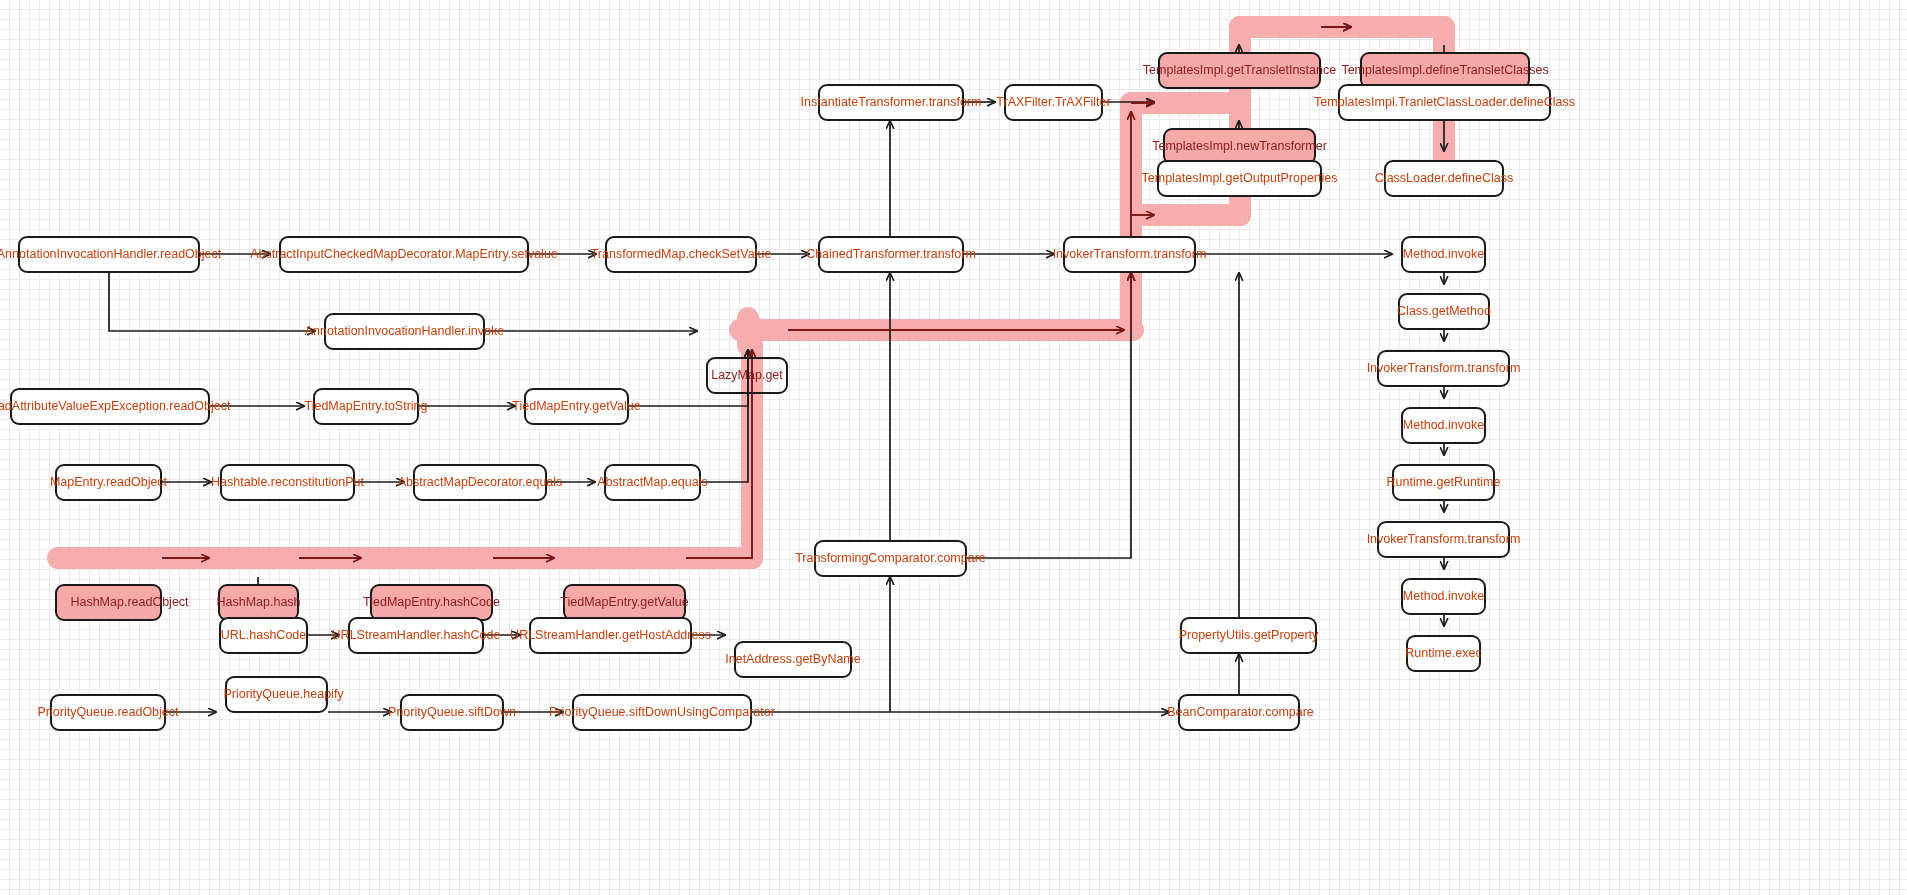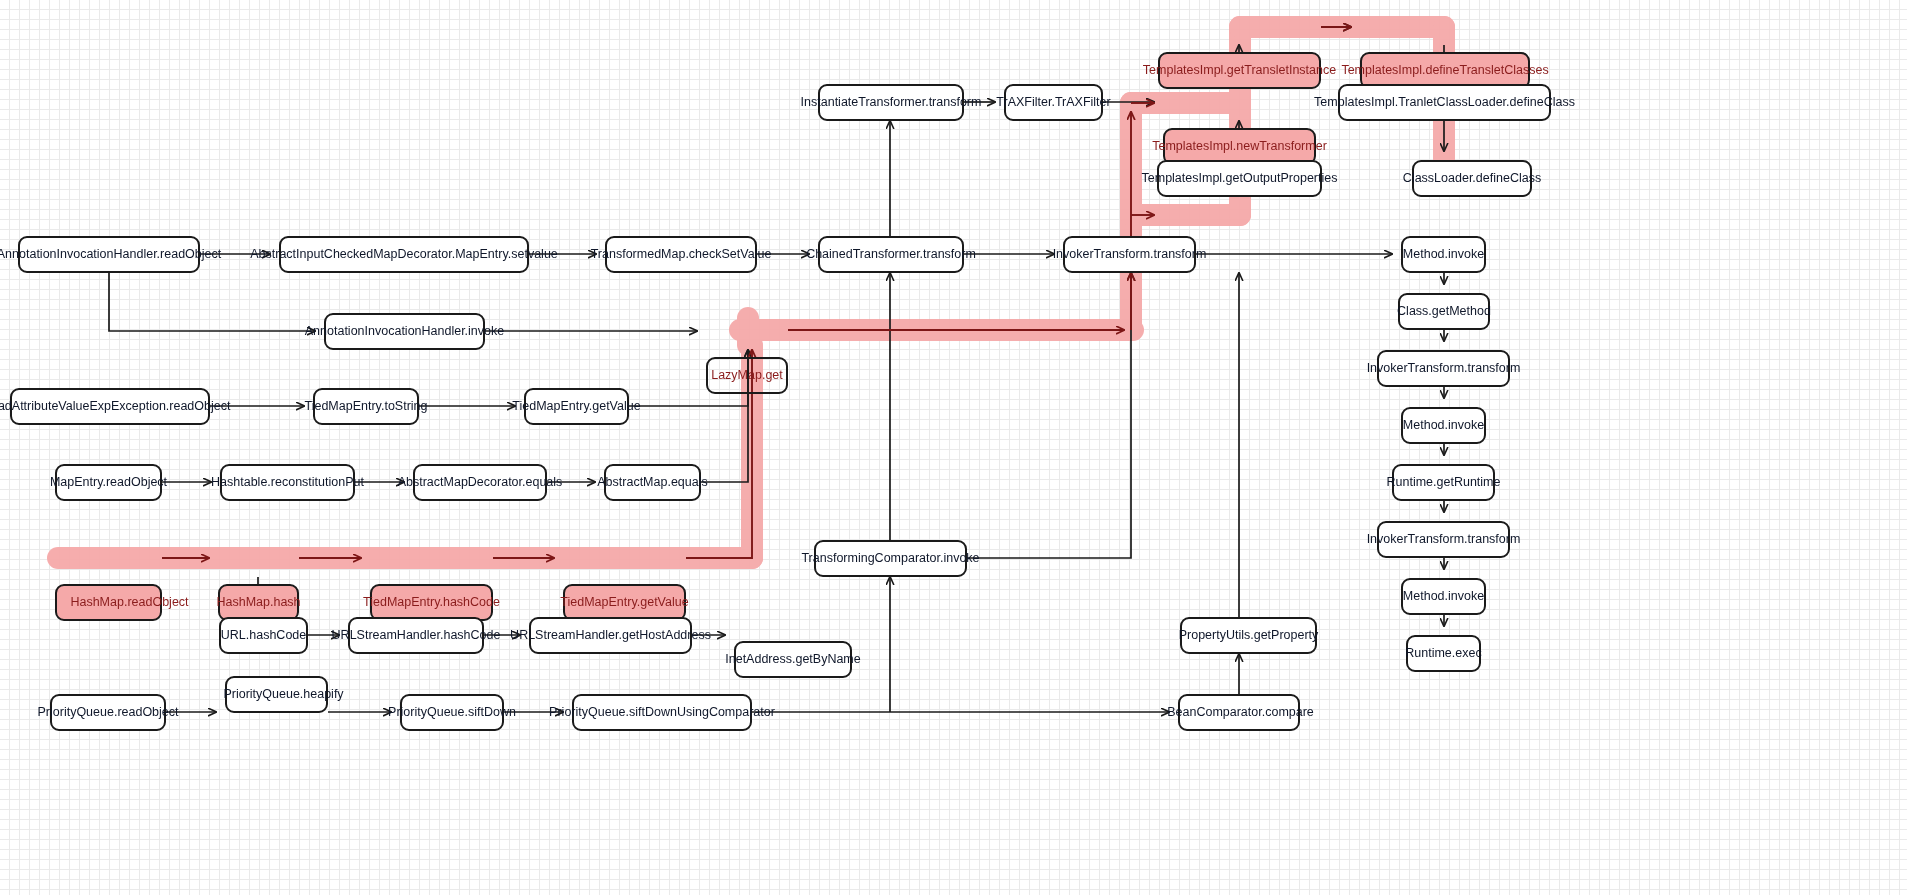--- a/index.html
+++ b/index.html
@@ -22,21 +22,21 @@
     background-size:10px 10px,10px 10px,80px 80px,80px 80px;
     background-position:-1px -1px,-1px -1px,-1px -1px,-1px -1px;
   }
   #svg-layer{position:absolute;left:0;top:0;width:1907px;height:895px;}
   .node{
     position:absolute;
     box-sizing:border-box;
     border:2px solid #1a1a1a;
     border-radius:9px;
     background:#ffffff;
-    color:#0f172a;
+    color:#c2410c;
     font-size:12.5px;
     line-height:1.1;
     display:flex;align-items:center;justify-content:center;
     text-align:center;
     padding:0 6px;
     white-space:nowrap;
     z-index:5;
   }
   .node.hl{ color:#8a1c1c; background:transparent;margin-top:44px; }
   .node.hl-fill{ background:#f5a9a9; color:#8a1c1c; }
@@ -172,39 +172,39 @@
       <div class="node" style="left: 313px; top: 388px; width: 106px; height: 37px;">TiedMapEntry.toString</div>
       <div class="node" style="left: 524px; top: 388px; width: 105px; height: 37px;">TiedMapEntry.getValue</div>
       <div class="node" style="left: 55px; top: 464px; width: 107px; height: 37px;">MapEntry.readObject</div>
       <div class="node" style="left: 220px; top: 464px; width: 135px; height: 37px;">Hashtable.reconstitutionPut</div>
       <div class="node" style="left: 413px; top: 464px; width: 134px; height: 37px;">AbstractMapDecorator.equals</div>
       <div class="node" style="left: 604px; top: 464px; width: 97px; height: 37px;">AbstractMap.equals</div>
       <div class="node hl hl-fill" style="left: 55px; top: 540px; width: 107px; height: 37px; padding-left: 48px;">HashMap.readObject</div>
       <div class="node hl hl-fill" style="left: 218px; top: 540px; width: 81px; height: 37px;">HashMap.hash</div>
       <div class="node hl hl-fill" style="left: 370px; top: 540px; width: 123px; height: 37px;">TiedMapEntry.hashCode</div>
       <div class="node hl hl-fill" style="left: 563px; top: 540px; width: 123px; height: 37px;">TiedMapEntry.getValue</div>
-      <div class="node" style="left: 814px; top: 540px; width: 153px; height: 37px;">TransformingComparator.invoke</div>
+      <div class="node" style="left: 814px; top: 540px; width: 153px; height: 37px;">TransformingComparator.compare</div>
       <div class="node" style="left: 219px; top: 617px; width: 89px; height: 37px;">URL.hashCode</div>
       <div class="node" style="left: 348px; top: 617px; width: 136px; height: 37px;">URLStreamHandler.hashCode</div>
       <div class="node" style="left: 529px; top: 617px; width: 163px; height: 37px;">URLStreamHandler.getHostAddress</div>
       <div class="node" style="left: 734px; top: 617px; width: 118px; height: 37px; margin-top: 24px;">InetAddress.getByName</div>
       <div class="node" style="left: 1180px; top: 617px; width: 137px; height: 37px;">PropertyUtils.getProperty</div>
       <div class="node" style="left: 50px; top: 694px; width: 116px; height: 37px;">PriorityQueue.readObject</div>
       <div class="node" style="left: 225px; top: 676px; width: 103px; height: 37px; padding-left: 20px;">PriorityQueue.heapify</div>
       <div class="node" style="left: 400px; top: 694px; width: 104px; height: 37px;">PriorityQueue.siftDown</div>
       <div class="node" style="left: 572px; top: 694px; width: 180px; height: 37px;">PriorityQueue.siftDownUsingComparator</div>
       <div class="node" style="left: 1178px; top: 694px; width: 122px; height: 37px; padding-left: 9px;">BeanComparator.compare</div>
       <div class="node" style="left: 818px; top: 84px; width: 146px; height: 37px;">InstantiateTransformer.transform</div>
       <div class="node" style="left: 1004px; top: 84px; width: 99px; height: 37px;">TrAXFilter.TrAXFilter</div>
       <div class="node hl hl-fill" style="left: 1163px; top: 84px; width: 153px; height: 37px;">TemplatesImpl.newTransformer</div>
       <div class="node hl hl-fill" style="left: 1158px; top: 8px; width: 163px; height: 37px;">TemplatesImpl.getTransletInstance</div>
       <div class="node hl hl-fill" style="left: 1360px; top: 8px; width: 170px; height: 37px;">TemplatesImpl.defineTransletClasses</div>
       <div class="node" style="left: 1338px; top: 84px; width: 213px; height: 37px;">TemplatesImpl.TranletClassLoader.defineClass</div>
       <div class="node" style="left: 1157px; top: 160px; width: 165px; height: 37px;">TemplatesImpl.getOutputProperties</div>
-      <div class="node" style="left: 1384px; top: 160px; width: 120px; height: 37px; margin-left: 28px;">ClassLoader.defineClass</div>
+      <div class="node" style="left: 1384px; top: 160px; width: 120px; height: 37px;">ClassLoader.defineClass</div>
       <div class="node" style="left: 1398px; top: 293px; width: 92px; height: 37px;">Class.getMethod</div>
       <div class="node" style="left: 1377px; top: 350px; width: 133px; height: 37px;">InvokerTransform.transform</div>
       <div class="node" style="left: 1401px; top: 407px; width: 85px; height: 37px;">Method.invoke</div>
       <div class="node" style="left: 1392px; top: 464px; width: 103px; height: 37px;">Runtime.getRuntime</div>
       <div class="node" style="left: 1377px; top: 521px; width: 133px; height: 37px;">InvokerTransform.transform</div>
       <div class="node" style="left: 1401px; top: 578px; width: 85px; height: 37px;">Method.invoke</div>
       <div class="node" style="left: 1406px; top: 635px; width: 75px; height: 37px;">Runtime.exec</div>
     </div>
 </div>
 

